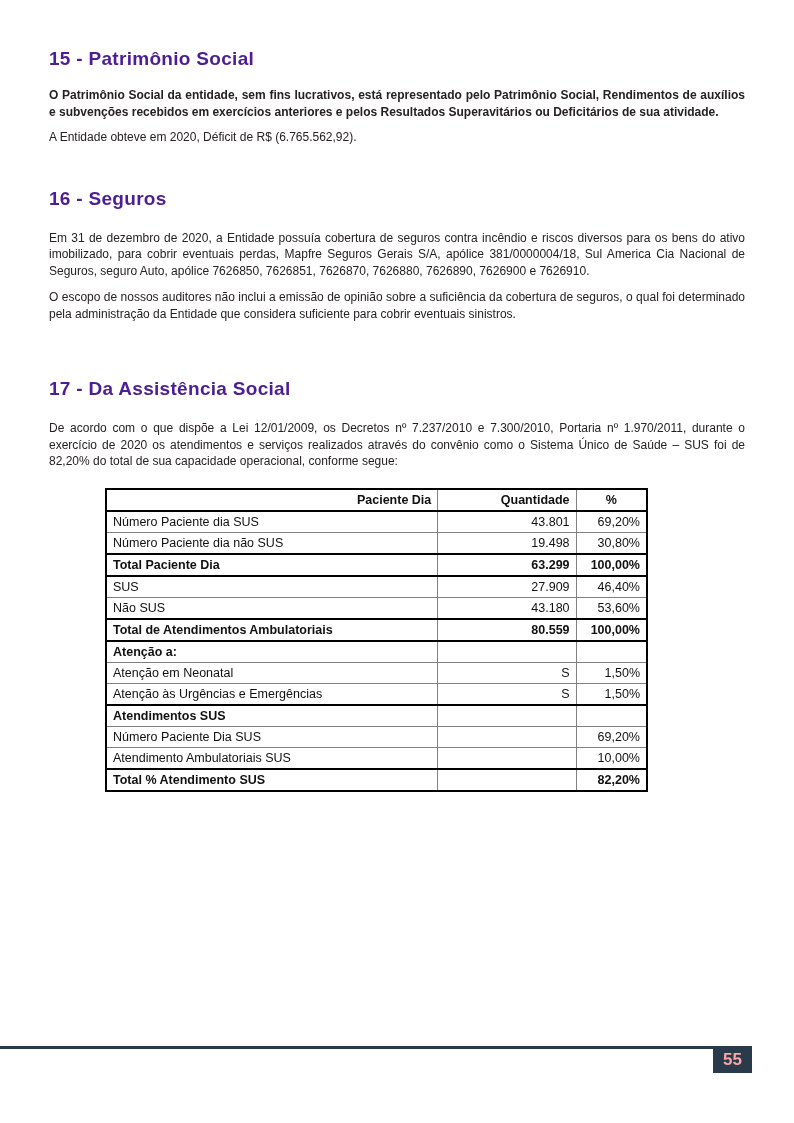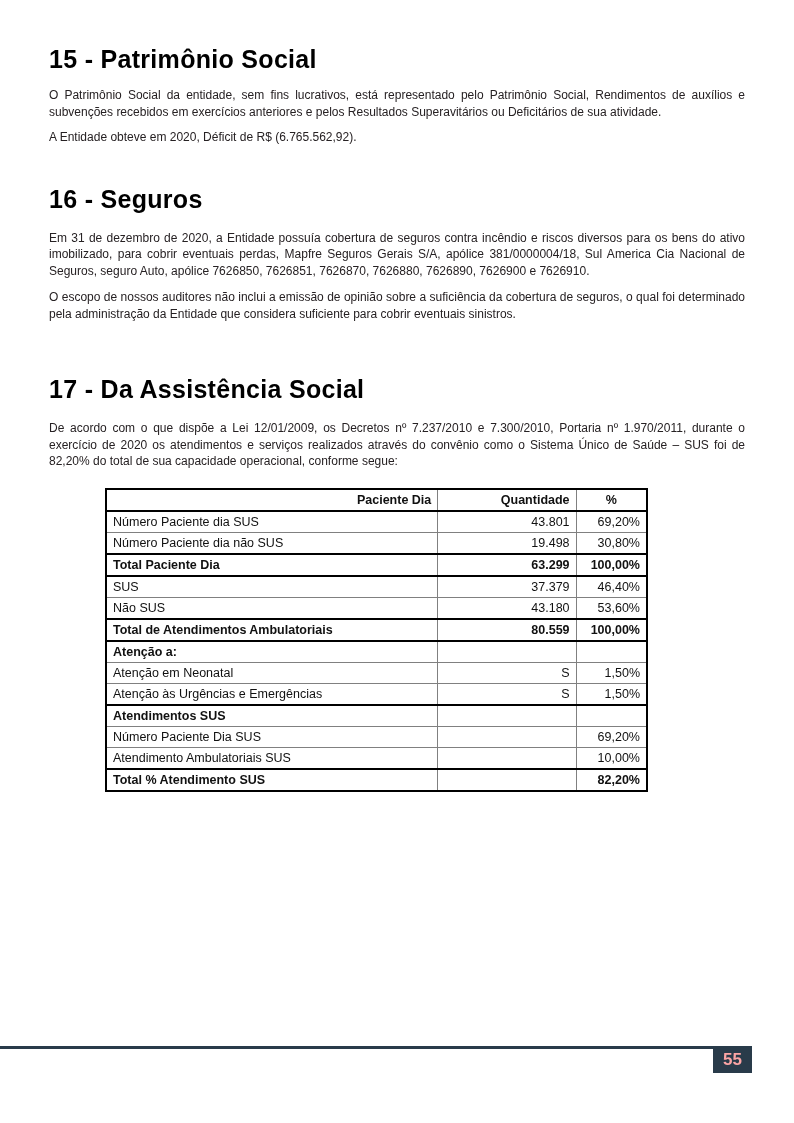--- a/index.html
+++ b/index.html
@@ -8,36 +8,36 @@
     width: 794px; height: 1123px;
     position: relative;
     font-family: "Liberation Sans", sans-serif;
     color: #262123;
     overflow: hidden;
   }
   .page { position: relative; width: 794px; height: 1123px; background: #fff; }
   .content { padding: 44px 49px 0 49px; }
 
   h2.heading {
-    font-size: 25px;
+    font-size: 19px;
     font-weight: bold;
     letter-spacing: 0.3px;
-    color: #000000;
+    color: #4c1d95;
     line-height: 22px;
   }
   p.para {
     font-size: 12px;
     line-height: 16.5px;
     text-align: justify;
     color: #262123;
   }
 
   
   .sec-15 h2 { margin-top: 4px; }
-  .sec-15 .p0 { margin-top: 17px; }
+  .sec-15 .p0 { margin-top: 17px; font-weight: bold; }
   .sec-15 .p1 { margin-top: 9px; }
   .sec-16 h2 { margin-top: 42px; }
   .sec-16 .p0 { margin-top: 20px; }
   .sec-16 .p1 { margin-top: 10px; }
   .sec-17 h2 { margin-top: 56px; }
   .sec-17 .p0 { margin-top: 20px; }
 
   table.data-table {
     margin: 18px 0 0 56px;
     width: 543px;
@@ -127,21 +127,21 @@
             <td class="cell-qty">19.498</td>
             <td class="cell-pct">30,80%</td>
           </tr>
           <tr class="bold-row total-row">
             <td class="cell-label">Total Paciente Dia</td>
             <td class="cell-qty">63.299</td>
             <td class="cell-pct">100,00%</td>
           </tr>
           <tr>
             <td class="cell-label">SUS</td>
-            <td class="cell-qty">37.379</td>
+            <td class="cell-qty">27.909</td>
             <td class="cell-pct">46,40%</td>
           </tr>
           <tr>
             <td class="cell-label">Não SUS</td>
             <td class="cell-qty">43.180</td>
             <td class="cell-pct">53,60%</td>
           </tr>
           <tr class="bold-row total-row">
             <td class="cell-label">Total de Atendimentos Ambulatoriais</td>
             <td class="cell-qty">80.559</td>

